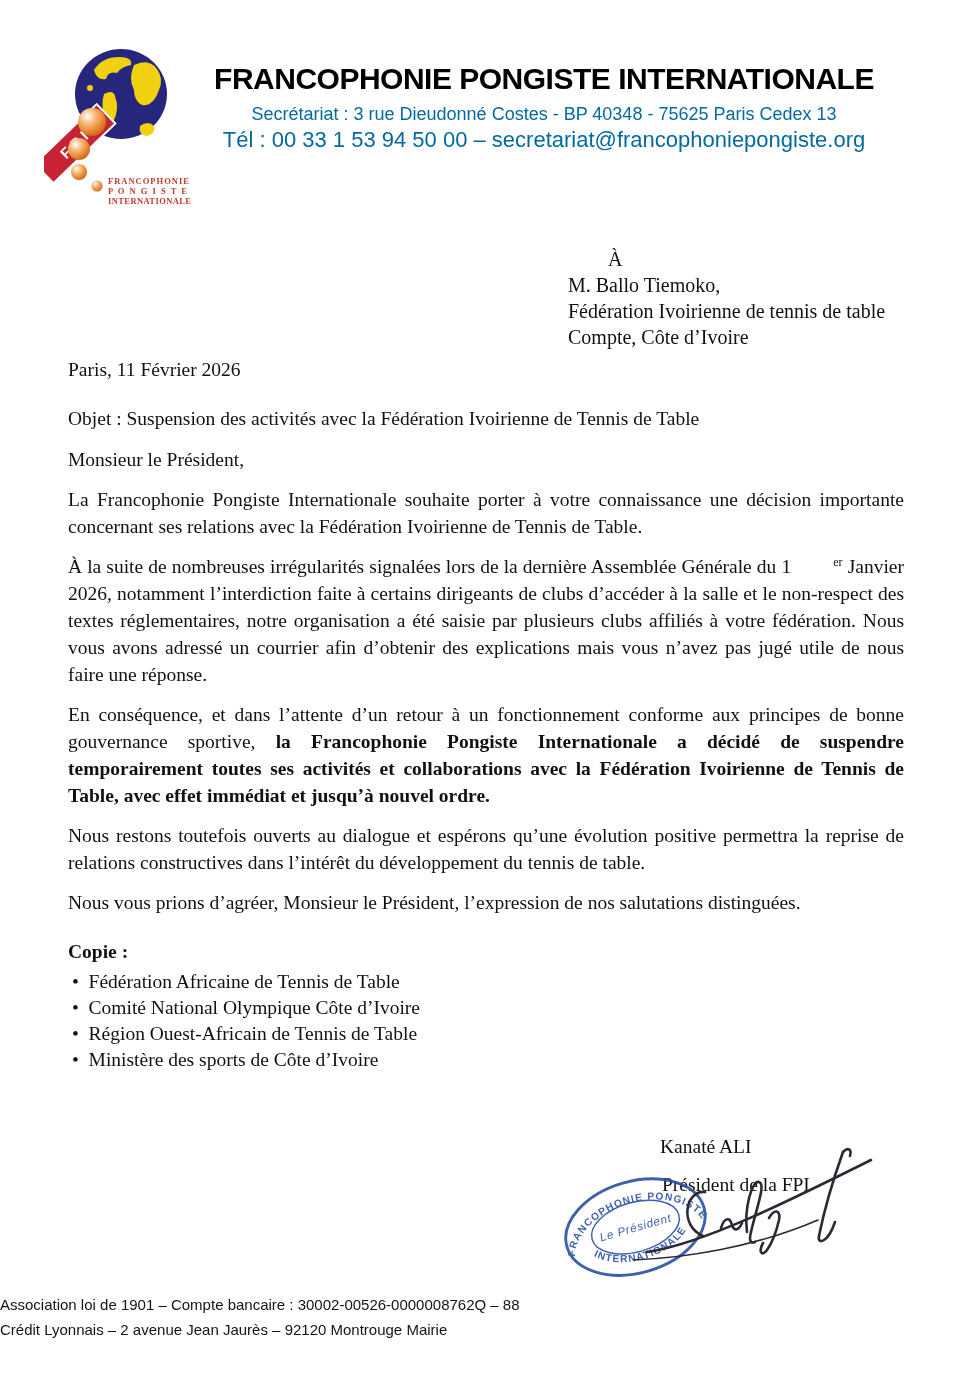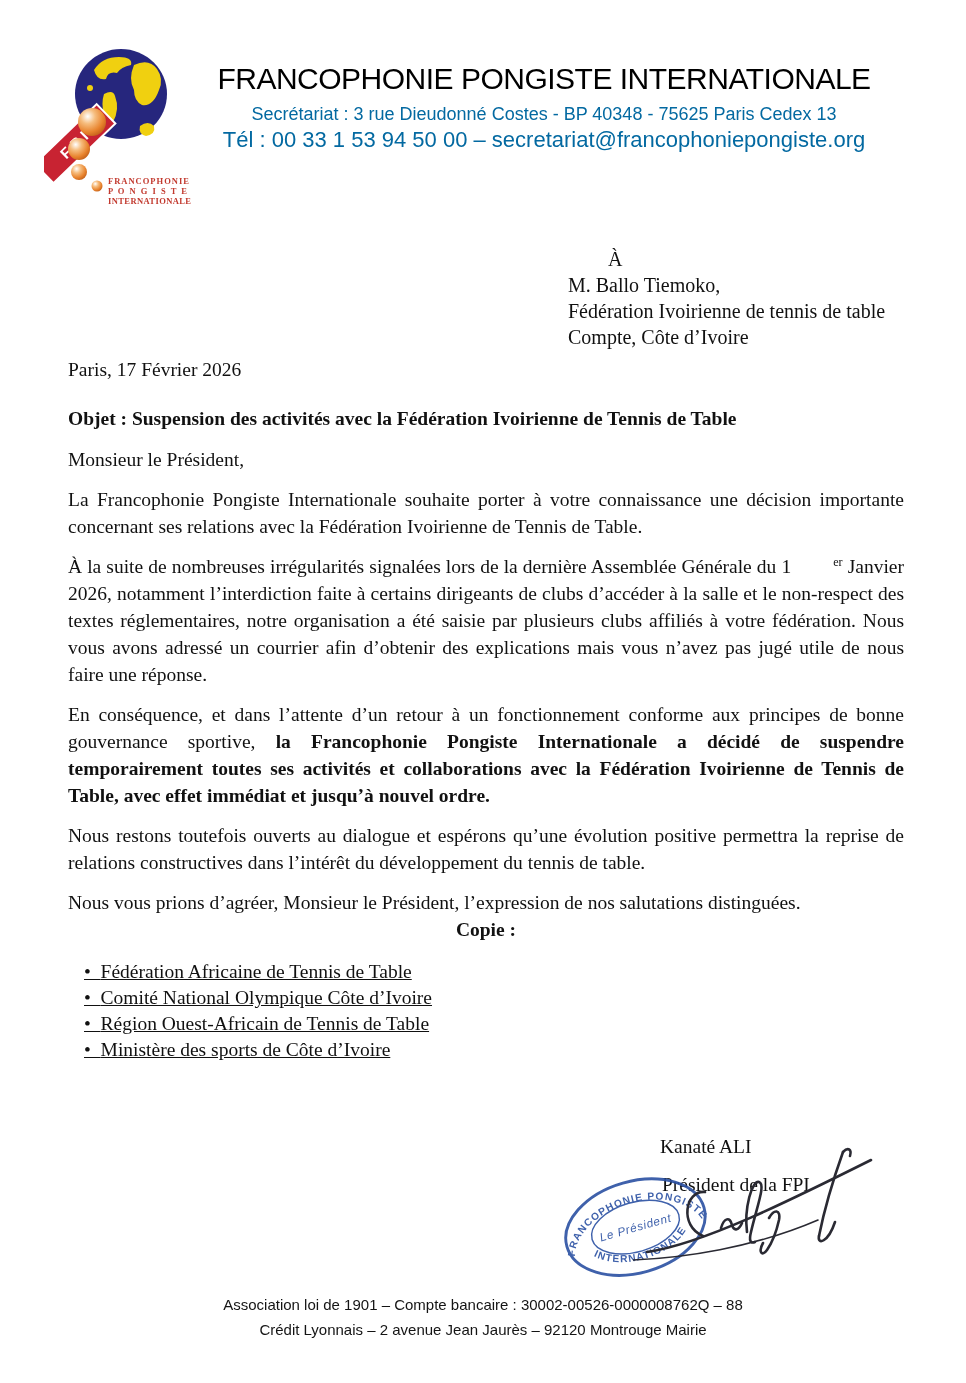--- a/index.html
+++ b/index.html
@@ -16,51 +16,50 @@
 
   
   .letterhead { position: relative; height: 218px; }
   .logo-svg { position: absolute; left: 44px; top: 36px; }
   .head-text {
     position: absolute; left: 182px; top: 62px; width: 724px;
     text-align: center;
     font-family: "Liberation Sans", sans-serif;
   }
   .org-name {
-    font-size: 30px; font-weight: normal; white-space: nowrap;
+    font-size: 30px; font-weight: bold; white-space: nowrap;
     letter-spacing: -0.5px; color: #000;
   }
   .head-sub { font-size: 18px; line-height: 25px; margin-top: 6px; color: #0369a1; }
   .head-sub2 { font-size: 22px; line-height: 25px; color: #0369a1; }
 
   
   .content { padding: 0 62px 0 68px; font-size: 19.5px; line-height: 27px; }
   .recipient { margin: 28px 0 0 500px; font-size: 20px; line-height: 26px; }
   .to-label { padding-left: 40px; }
   .dateline { margin-top: 6px; }
-  .subject { margin-top: 22px; font-weight: bold; }
+  .subject { margin-top: 22px; font-weight: normal; }
   .salutation { margin-top: 14px; }
   p.para { margin: 13px 0 0 0; text-align: justify; }
   p.para-tight { margin: 0; text-align: justify; }
   sup { font-size: 62%; vertical-align: super; line-height: 0; margin-left: 42px; }
-  .copy-label { margin-top: 0; font-weight: bold; text-align: center; }
-  ul.copy-list { margin: 16px; padding: 0; list-style: none; line-height: 26px; text-decoration: underline; }
+  .copy-label { margin-top: 22px; font-weight: bold; }
+  ul.copy-list { margin: 4px; padding: 0; list-style: none; line-height: 26px; }
   ul.copy-list li::before { content: "\2022\2002"; }
 
   
   .sig-block { position: absolute; left: 548px; top: 1132px; width: 410px; height: 170px; }
   .sig-name  { position: absolute; left: 112px; top: 4px;  font-size: 19.5px; }
   .sig-title { position: absolute; left: 114px; top: 42px; font-size: 19.5px; }
   .stamp-wrap { position: absolute; left: 8px; top: 40px; transform: rotate(-16deg); opacity: .9; }
   .sig-ink { position: absolute; left: 85px; top: 12px; }
 
   
   .footer {
     position: absolute; left: 0; right: 0; top: 1292px;
-    text-align: center;
     font-family: "Liberation Sans", sans-serif;
     font-size: 15px; line-height: 25px; color: #141414;
   }
 
   
   .stamp-arc { font-family: "Liberation Sans", sans-serif; font-weight: bold; font-size: 14px; letter-spacing: 1.5px; }
   .stamp-mid { font-family: "Liberation Sans", sans-serif; font-style: italic; font-size: 16px; letter-spacing: 1px; }
   .ribbon-text { font-family: "Liberation Sans", sans-serif; font-weight: bold; font-size: 15px; letter-spacing: 1px; }
   .logo-caption { font-family: "Liberation Serif", serif; font-weight: bold; }
 </style>
@@ -118,21 +117,21 @@
 
   <div class="content">
 
     <div class="recipient">
       <div class="to-label">À</div>
       <div>M. Ballo Tiemoko,</div>
       <div>Fédération Ivoirienne de tennis de table</div>
       <div>Compte, Côte d’Ivoire</div>
     </div>
 
-    <div class="dateline">Paris, 17 Février 2026</div>
+    <div class="dateline">Paris, 11 Février 2026</div>
 
     <div class="subject">Objet : Suspension des activités avec la Fédération Ivoirienne de Tennis de Table</div>
 
     <div class="salutation">Monsieur le Président,</div>
 
     <p class="para">La Francophonie Pongiste Internationale souhaite porter à votre connaissance une décision importante concernant ses relations avec la Fédération Ivoirienne de Tennis de Table.</p>
 
     <p class="para"><span>À la suite de nombreuses irrégularités signalées lors de la dernière Assemblée Générale du 1</span><sup>er</sup><span> Janvier 2026, notamment l’interdiction faite à certains dirigeants de clubs d’accéder à la salle et le non-respect des textes réglementaires, notre organisation a été saisie par plusieurs clubs affiliés à votre fédération. Nous vous avons adressé un courrier afin d’obtenir des explications mais vous n’avez pas jugé utile de nous faire une réponse.</span></p>
 
 

